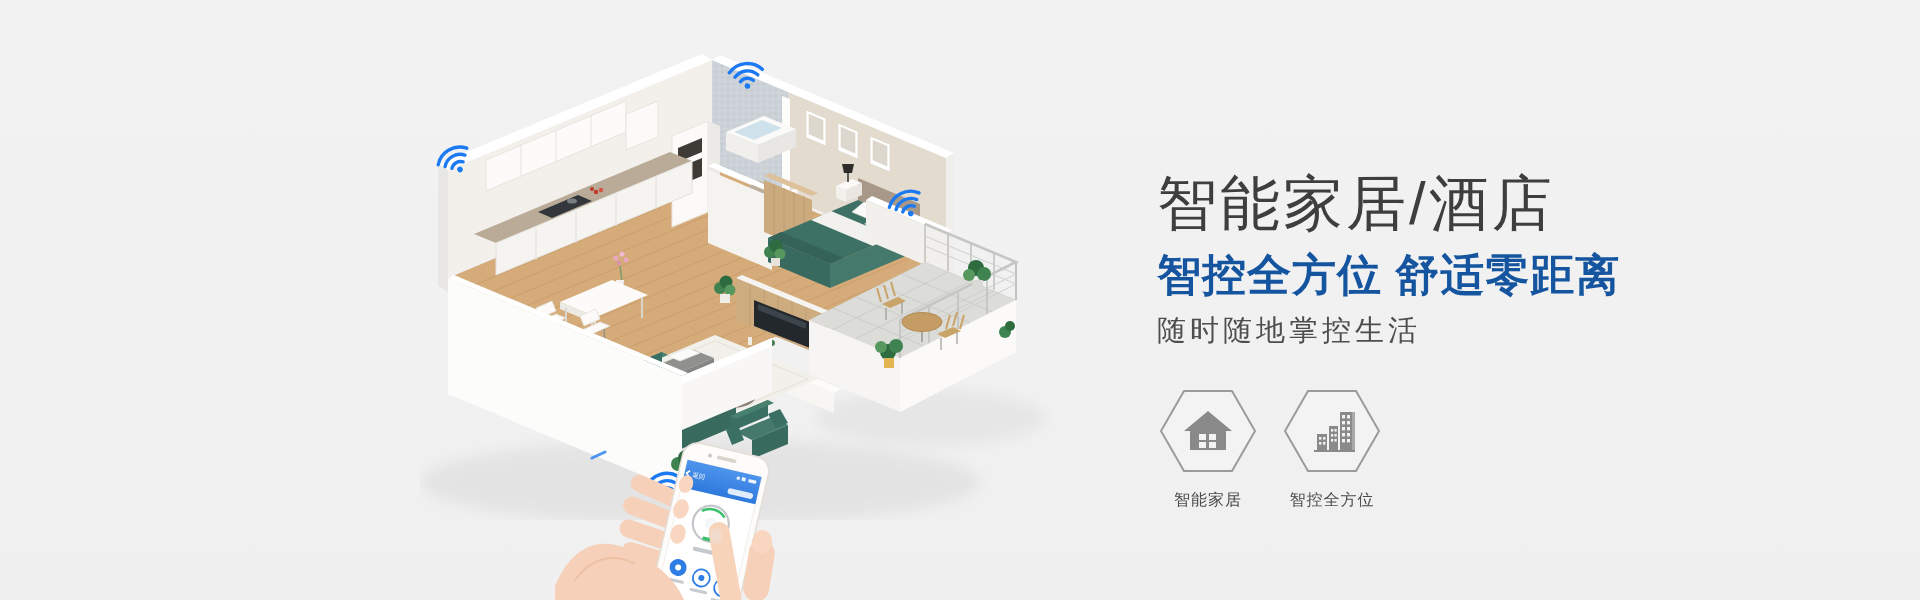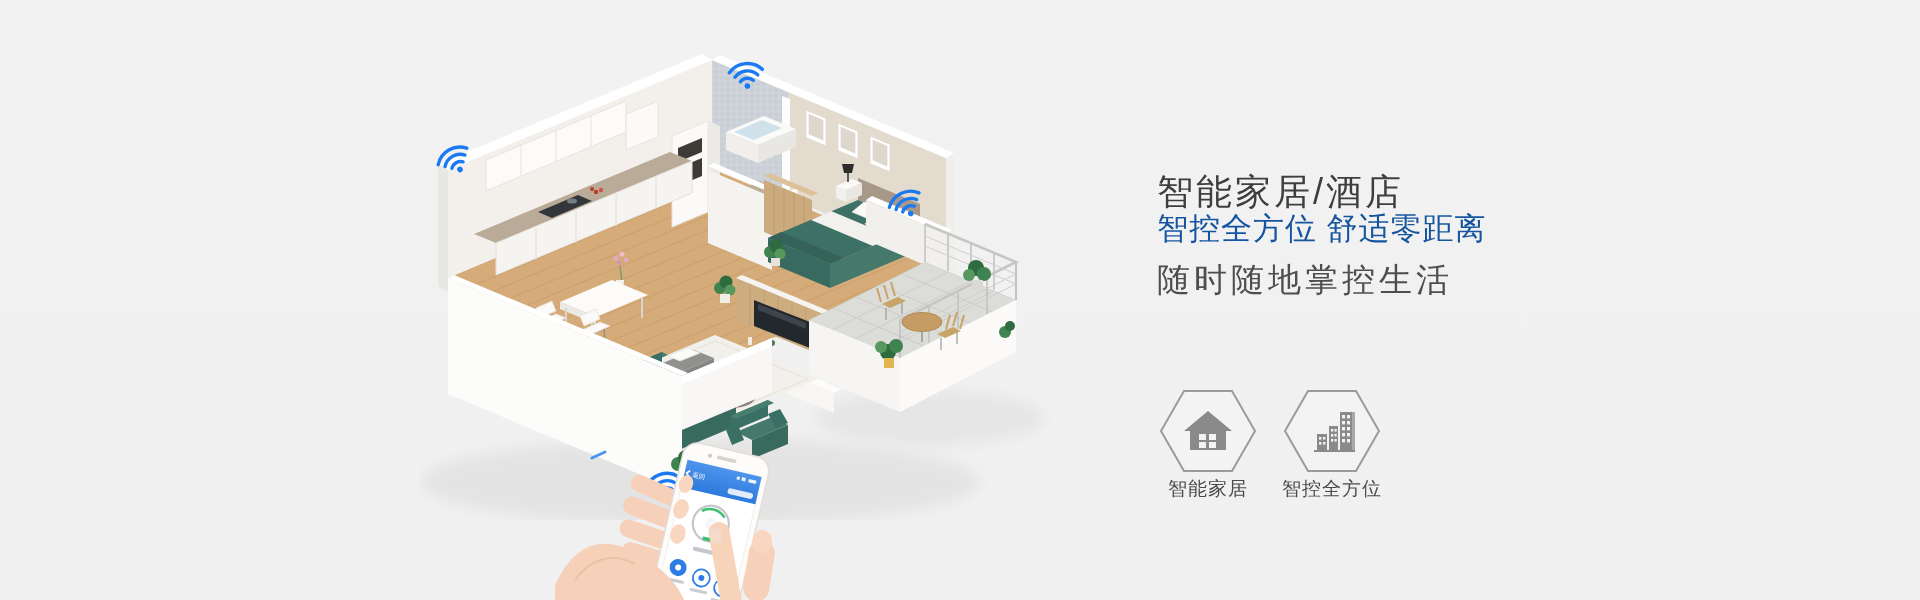--- a/index.html
+++ b/index.html
@@ -1,28 +1,28 @@
 <!DOCTYPE html>
 <html><head>
 <meta charset="utf-8">
 <style>
   html,body{margin:0;padding:0;}
   body{width:1920px;height:600px;overflow:hidden;font-family:"Liberation Sans","DejaVu Sans",sans-serif;}
   .banner{position:relative;width:1920px;height:600px;background:linear-gradient(180deg,#f2f2f3 0%,#f0f0f1 100%);overflow:hidden;}
 
   
   .copy{position:absolute;left:1157px;top:174px;}
-  .copy .title{font-size:36px;font-weight:300;color:#3e3e3e;letter-spacing:3px;line-height:1;}
-  .copy .subtitle{margin-top:3px;font-size:31px;font-weight:400;color:#15559f;letter-spacing:1px;line-height:1;}
-  .copy .tagline{margin-top:19px;font-size:33px;font-weight:400;color:#4e4e4e;letter-spacing:4px;line-height:1;}
+  .copy .title{font-size:60px;font-weight:300;color:#3e3e3e;letter-spacing:3px;line-height:1;}
+  .copy .subtitle{margin-top:19px;font-size:44px;font-weight:700;color:#15559f;letter-spacing:1px;line-height:1;}
+  .copy .tagline{margin-top:19px;font-size:29px;font-weight:400;color:#4e4e4e;letter-spacing:4px;line-height:1;}
 
   
   .features{position:absolute;left:1158px;top:390px;display:flex;gap:24px;}
   .feature{width:100px;display:flex;flex-direction:column;align-items:center;cursor:pointer;}
-  .feature .label{margin-top:4px;font-size:19px;color:#4a4a4a;letter-spacing:1px;}
+  .feature .label{margin-top:18px;font-size:16px;color:#4a4a4a;letter-spacing:1px;}
 
   
   .house-svg{position:absolute;left:420px;top:40px;}
   .phone-svg{position:absolute;left:555px;top:420px;}
 </style>
 </head>
 <body>
 
 <div class="banner">
 

